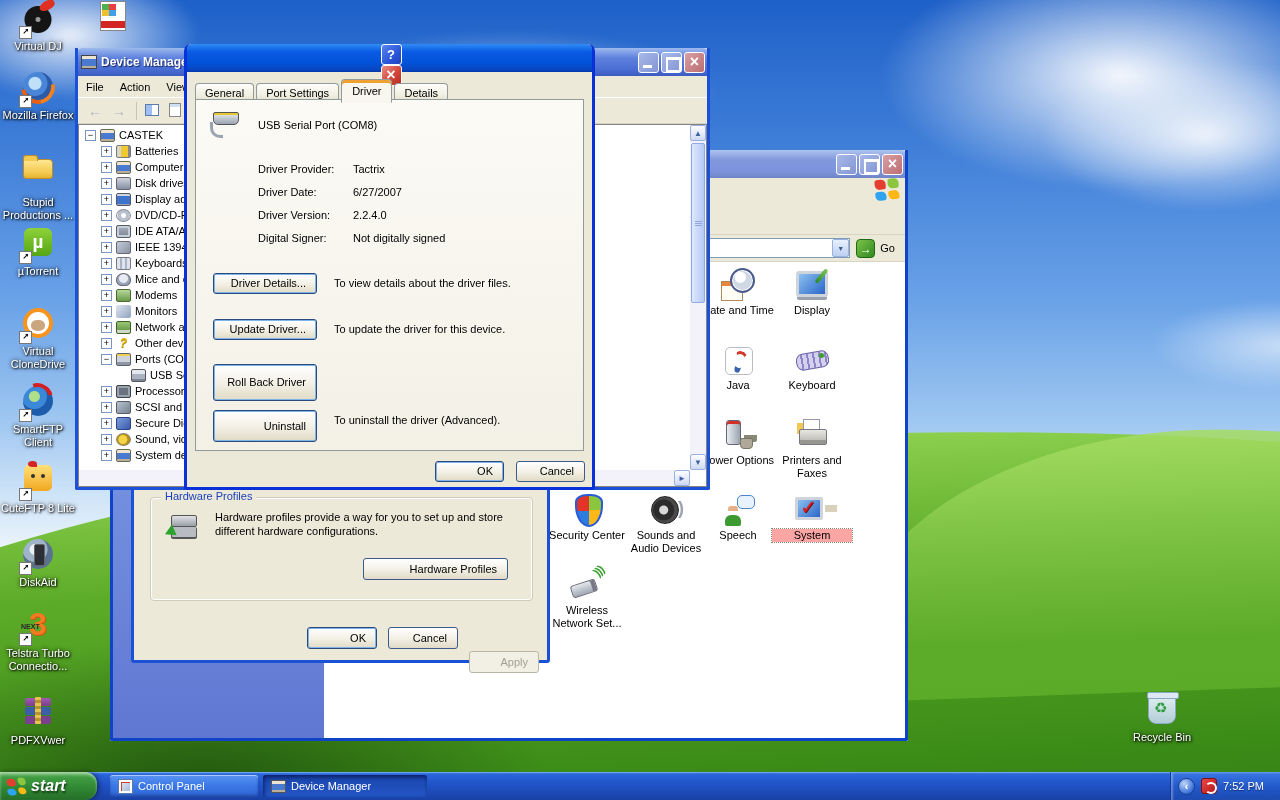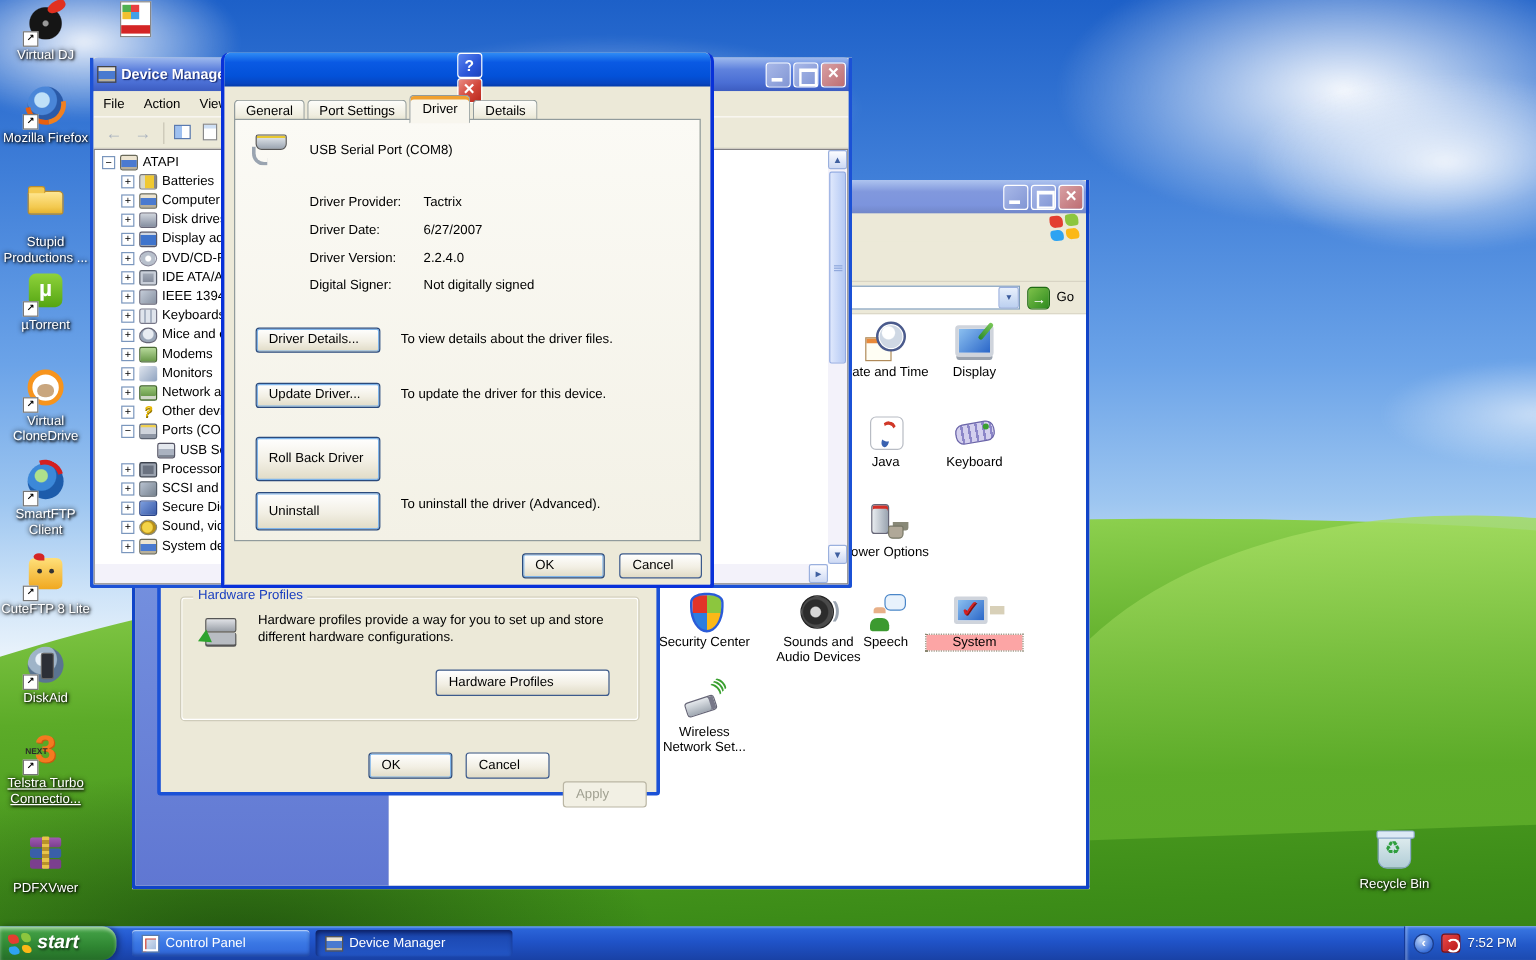--- a/index.html
+++ b/index.html
@@ -67,21 +67,21 @@
   .dim .b-min,.dim .b-max { background:linear-gradient(135deg,#a8b8e8,#8296d4); }
   .dim .b-close { background:linear-gradient(135deg,#d8a0a4,#bd6d72); }
   .b-help::before { content:"?"; position:absolute; inset:0; color:#fff; font-weight:bold; font-size:13px; line-height:19px; text-align:center; }
   .b-help { background:linear-gradient(135deg,#5a85f0,#2a55d8 60%,#1d44bc); }
   .b-min::before { content:""; position:absolute; left:4px; bottom:4px; width:9px; height:3px; background:#fff; }
   .b-max::before { content:""; position:absolute; left:4px; top:4px; width:11px; height:10px; border:2px solid #fff; border-top-width:3px; }
   .b-close::before { content:"\00d7"; position:absolute; inset:0; color:#fff; font-size:16px; font-weight:bold; line-height:18px; text-align:center; }
   .menubar { position:absolute; background:#ece9d8; display:flex; align-items:center; font-size:11px; color:#000; }
   .mitem { padding:3px 8px; }
   .toolbar { position:absolute; background:#ece9d8; display:flex; align-items:center; }
-  .btn { height:21px; padding:0 10px; font-size:11px; color:#000; text-align:left; line-height:19px;
+  .btn { height:21px; padding:0 10px; font-size:11px; color:#000; text-align:right; line-height:19px;
     background:linear-gradient(180deg,#ffffff,#f2efe4 55%,#e0dbc6); border:1px solid #3c5a8c; border-radius:3px; }
   .btn.def { box-shadow:0 0 0 1px #7eb4ea inset; border-color:#2a4a7c; }
   .btn.dis { color:#a0a091; border-color:#bab6a4; background:#f2f0e4; box-shadow:none;margin-top:24px; }
 
   
   .dm-toolbtn { width:22px; height:20px; margin-right:2px; position:relative; }
   .arrowglyph { color:#a8b0bc; font-size:14px; font-weight:bold; line-height:20px; text-align:center; }
   .tsep { width:1px; height:18px; background:#c8c4b4; margin:0 4px; }
   .dm-ic1 { position:absolute; left:4px; top:3px; width:14px; height:12px; border:1px solid #5a7ab0; background:linear-gradient(90deg,#9ec0f0 0 6px,#fff 6px); }
   .dm-ic2 { position:absolute; left:4px; top:2px; width:12px; height:14px; border:1px solid #888; background:#fff; box-shadow:inset 0 3px 0 #cfe0f5; }
@@ -257,21 +257,21 @@
       <div class="i-cftp"></div>
     </div>
   <div class="lbl">CuteFTP 8 Lite</div>
 </div>
 <div class="dicon" style="left:0px;top:539px;">
   <div class="ic sc">
       <div class="i-diskaid"></div>
     </div>
   <div class="lbl">DiskAid</div>
 </div>
-<div class="dicon" style="left:0px;top:610px;text-decoration:underline;">
+<div class="dicon" style="left:0px;top:610px;">
   <div class="ic sc">
       <div class="i-telstra"></div>
     </div>
   <div class="lbl">Telstra Turbo Connectio...</div>
 </div>
 <div class="dicon" style="left:0px;top:694px;">
   <div class="ic">
       <div class="i-rar"></div>
     </div>
   <div class="lbl">PDFXVwer</div>
@@ -322,25 +322,29 @@
       <div class="lbl">Java</div>
     </div>
     <div class="cpitem" style="left:448px;top:81px;">
       <div class="cpi c-keyboard"></div>
       <div class="lbl">Keyboard</div>
     </div>
     <div class="cpitem" style="left:374px;top:156px;">
       <div class="cpi c-power"></div>
       <div class="lbl">Power Options</div>
     </div>
+    <div class="cpitem" style="left:448px;top:156px;">
+      <div class="cpi c-printer"></div>
+      <div class="lbl">Printers and Faxes</div>
+    </div>
     <div class="cpitem" style="left:223px;top:231px;">
       <div class="cpi c-security"></div>
       <div class="lbl">Security Center</div>
     </div>
-    <div class="cpitem" style="left:302px;top:231px;margin-left:16px;">
+    <div class="cpitem" style="left:302px;top:231px;">
       <div class="cpi c-sound"></div>
       <div class="lbl">Sounds and Audio Devices</div>
     </div>
     <div class="cpitem" style="left:374px;top:231px;">
       <div class="cpi c-speech"></div>
       <div class="lbl">Speech</div>
     </div>
     <div class="cpitem" style="left:448px;top:231px;">
       <div class="cpi c-system"></div>
       <div class="lbl sel">System</div>
@@ -389,21 +393,21 @@
       </div>
     <div class="dm-toolbtn">
         <div class="dm-ic2"></div>
       </div>
   </div>
   <div class="dmtree" style="left:3px;top:76px;right:3px;bottom:3px;">
 
     <div class="trow" style="left:6px;top:2px;">
       <span class="pm pm-m"></span>
       <i class="ti t-comp"></i>
-      <span>ATAPI</span>
+      <span>CASTEK</span>
     </div>
     <div class="trow" style="left:22px;top:18px;">
       <span class="pm pm-p"></span>
       <i class="ti t-batt"></i>
       <span>Batteries</span>
     </div>
     <div class="trow" style="left:22px;top:34px;">
       <span class="pm pm-p"></span>
       <i class="ti t-comp"></i>
       <span>Computer</span>

